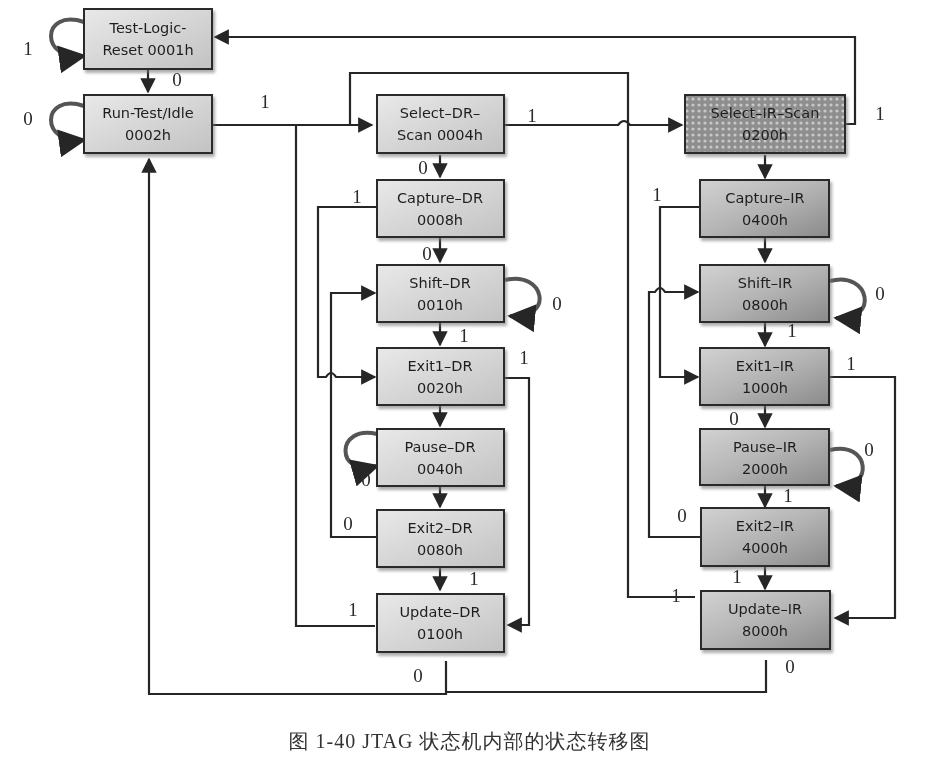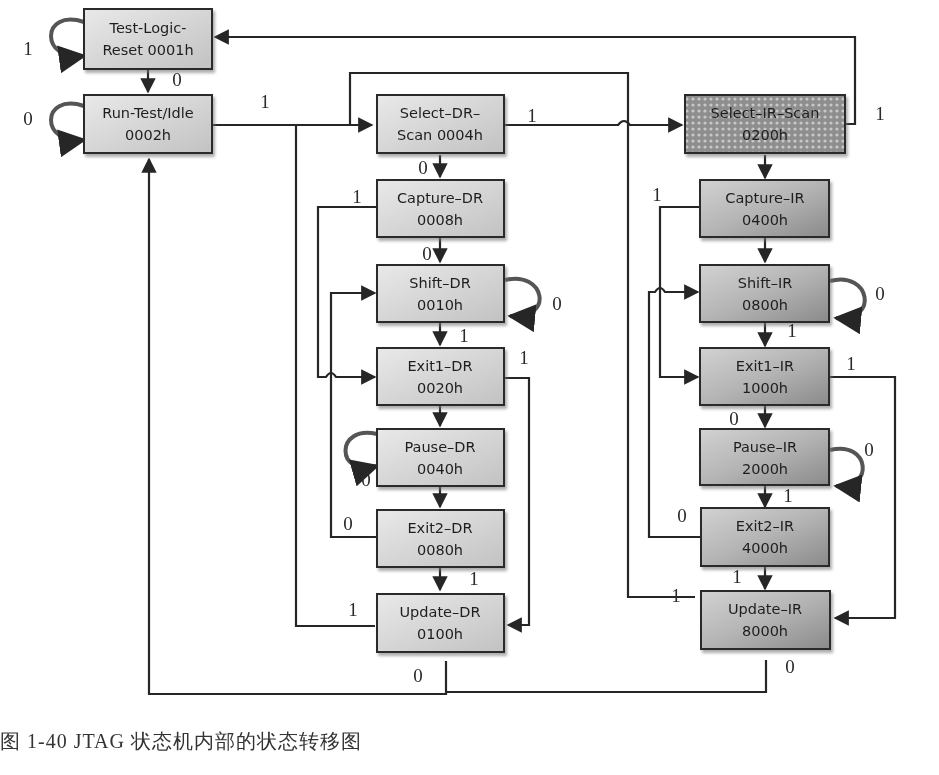--- a/index.html
+++ b/index.html
@@ -3,21 +3,21 @@
 <meta charset="utf-8">
 <style>
   html, body { margin: 0; padding: 0; background: #ffffff; }
   body { width: 939px; height: 775px; position: relative; overflow: hidden; }
   #diagram { position: absolute; left: 0; top: 0; width: 939px; height: 720px; }
   .state-box { stroke: #2a2a2a; stroke-width: 2; }
   .state-text { font-family: "DejaVu Sans", sans-serif; font-size: 14.5px; fill: #1e1e1e; text-anchor: middle; }
   .edge { fill: none; stroke: #262626; stroke-width: 2.2; }
   .edge-label { font-family: "Liberation Serif", serif; font-size: 19px; fill: #2a2a2a; text-anchor: middle; }
   .loop { fill: none; stroke: #555; stroke-width: 4; }
-  #caption { position: absolute; left: 0; top: 728px; width: 939px; text-align: left;
+  #caption { position: absolute; left: 0; top: 728px; width: 939px; text-align: center;
              font-family: "Liberation Serif", "DejaVu Serif", serif; font-size: 20px; color: #333; letter-spacing: 1px; }
 </style>
 </head>
 <body>
 
 <svg id="diagram" viewBox="0 0 939 720">
   <defs>
     <marker id="arr" viewBox="0 0 10 10" refX="9" refY="5" markerWidth="7" markerHeight="7" orient="auto-start-reverse">
       <path d="M0,0 L10,5 L0,10 z" fill="#262626"></path>
     </marker>

